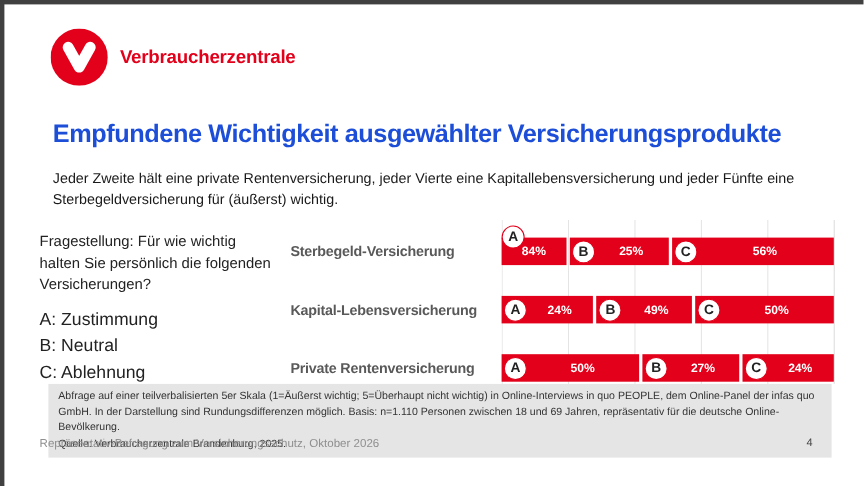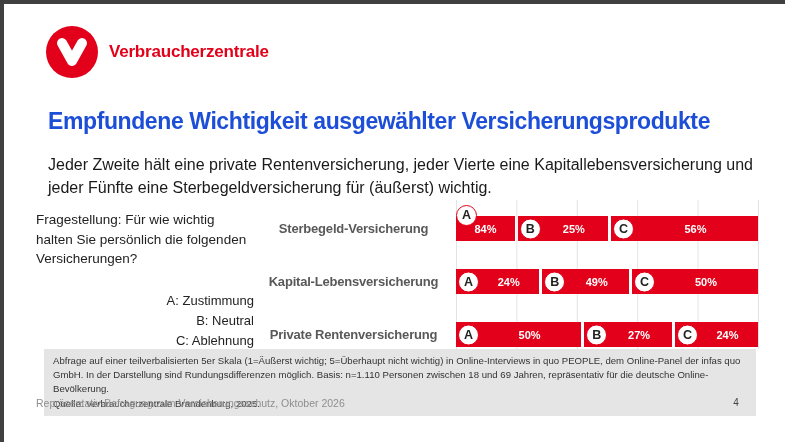--- a/index.html
+++ b/index.html
@@ -6,35 +6,35 @@
   body{font-family:"Liberation Sans","DejaVu Sans",sans-serif;}
   #slide{position:relative;width:783px;height:440px;background:#fff;border:4px solid #404040;overflow:hidden;}
 
   
   .logo{position:absolute;top:22px;left:42px;display:flex;align-items:center;}
   .logo svg{width:52px;height:52px;display:block;}
   .logo-text{color:#e2001a;font-weight:bold;font-size:17px;margin-left:11px;letter-spacing:-0.2px;}
 
   
   .title{position:absolute;left:44px;top:104px;width:720px;color:#1d4ed8;font-weight:bold;font-size:23px;letter-spacing:-0.4px;}
-  .lead{position:absolute;left:44px;top:149px;width:716px;color:#1a1a1a;font-size:16px;line-height:1.45;}
+  .lead{position:absolute;left:44px;top:149px;width:716px;color:#1a1a1a;font-size:13px;line-height:1.45;}
 
   
   .question-block{position:absolute;left:32px;top:206px;width:218px;}
   .question{color:#222;font-size:13.5px;line-height:1.45;}
-  .legend{margin-top:22px;color:#222;font-size:13px;line-height:1.55;text-align:right;}
+  .legend{margin-top:10px;color:#222;font-size:16px;line-height:1.55;}
 
   
   .chart{position:absolute;left:260px;top:196px;width:494px;height:149px;}
   .plot-bg{position:absolute;left:192px;top:0;width:302px;height:149px;
     background-image:linear-gradient(to right,#e3e3e3 1px,transparent 1px);
     background-size:20% 100%;border-right:1px solid #e3e3e3;}
   .bar-row{position:absolute;left:0;right:0;height:25px;display:flex;align-items:center;}
   .bar-row.r0{top:16px;} .bar-row.r1{top:69px;} .bar-row.r2{top:122px;}
-  .bar-label{width:192px;padding-right:13px;box-sizing:border-box;text-align:center;
+  .bar-label{width:192px;padding-right:13px;box-sizing:border-box;text-align:left;
     color:#595959;font-weight:bold;font-size:13px;letter-spacing:-0.2px;}
   .segments{flex:1;display:flex;column-gap:3px;height:25px;}
   .seg{position:relative;background:#e2001a;display:flex;align-items:center;justify-content:center;min-width:0;}
   .seg .pct{color:#fff;font-weight:bold;font-size:11px;}
   .seg.has-circle{padding-left:22px;box-sizing:border-box;}
   .abc{position:absolute;width:21px;height:21px;border-radius:50%;background:#fff;
     border:1.5px solid #e2001a;box-sizing:border-box;display:flex;align-items:center;justify-content:center;
     color:#222;font-weight:bold;font-size:12.5px;line-height:1;}
   .abc.inline{left:2px;top:50%;transform:translateY(-50%);}
   .abc.raised{left:0;top:-11px;}

